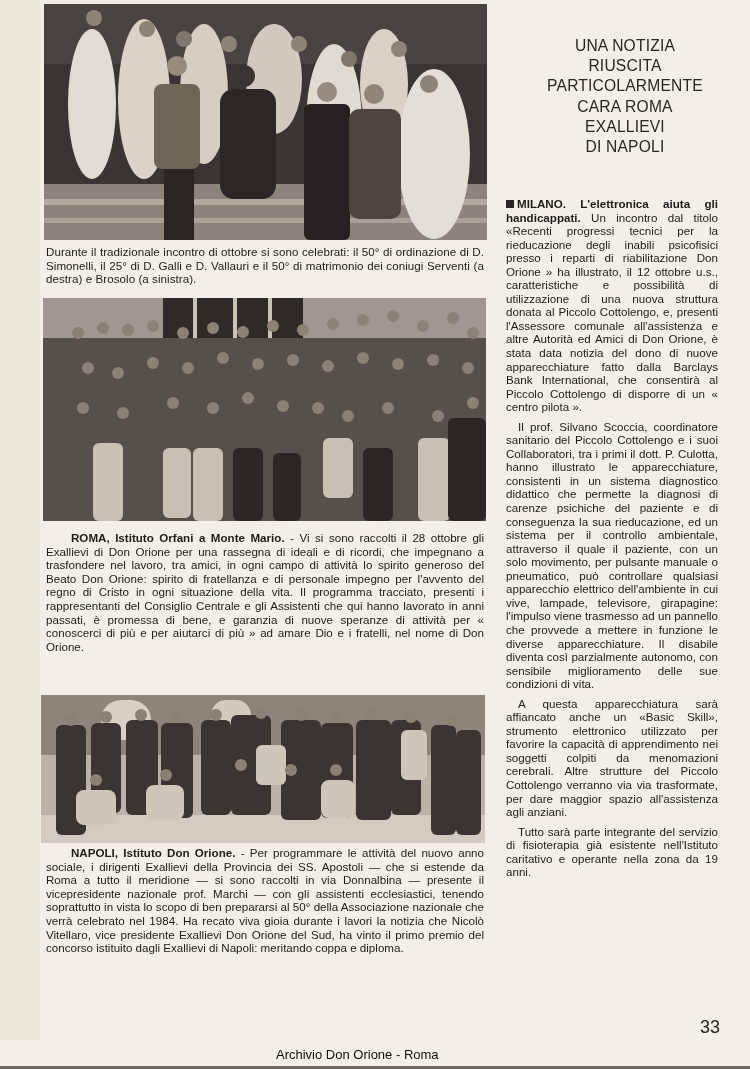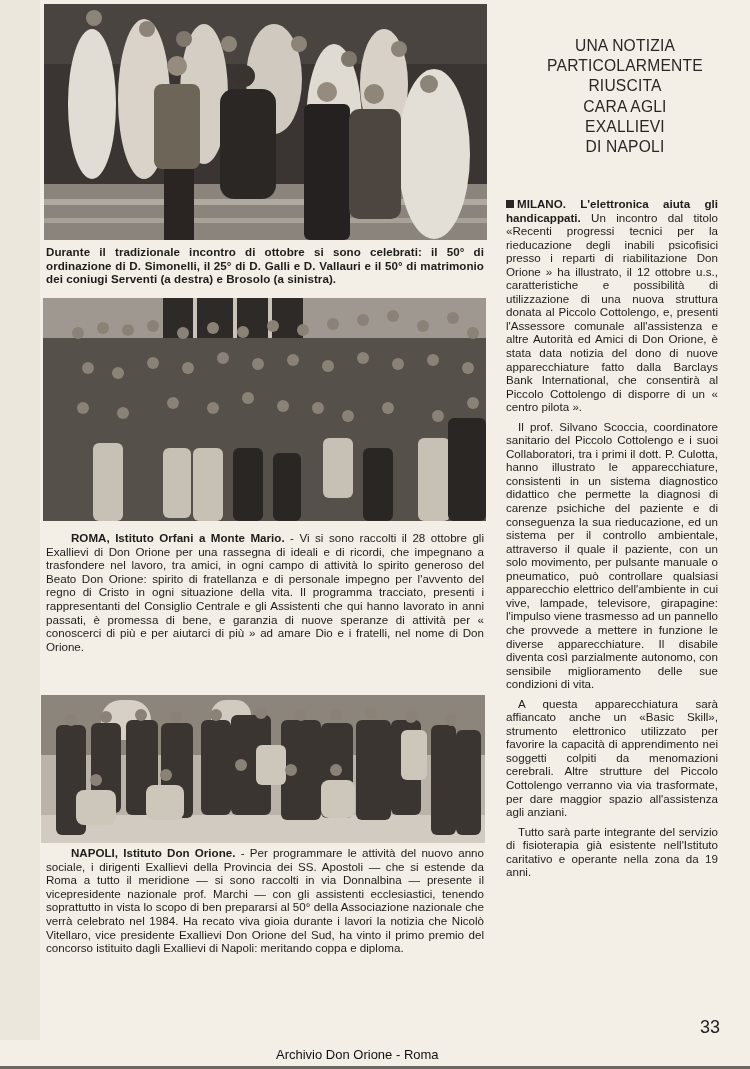--- a/index.html
+++ b/index.html
@@ -21,21 +21,21 @@
   #photo-1 { left: 44px; top: 4px; width: 443px; height: 236px; }
   #photo-2 { left: 43px; top: 298px; width: 443px; height: 223px; }
   #photo-3 { left: 41px; top: 695px; width: 444px; height: 148px; }
 
   .caption {
     position: absolute; left: 46px; width: 438px;
     font-size: 11.6px; line-height: 13.6px; text-align: justify;
     color: #1e1c1a;
   }
   .caption b { font-weight: bold; margin-left: 25px; }
-  #caption-1 { top: 245px; font-weight: bold; letter-spacing: 0.05px; }
+  #caption-1 { top: 245px; font-weight: normal; letter-spacing: 0.05px; }
   #caption-2 { top: 531px; }
   #caption-3 { top: 846px; }
 
   .right-col {
     position: absolute; left: 506px; top: 36px; width: 212px;
   }
   .headline {
     font-weight: normal; font-size: 15.6px; line-height: 20.2px;
     text-align: center; color: #2a2624; letter-spacing: 0.2px;
     margin-left: 14px; margin-right: -12px;
@@ -224,23 +224,23 @@
         <circle cx="295" cy="75" r="6"></circle>
     </g>
   </svg>
 </div>
 
 <div class="caption" id="caption-3"><b>NAPOLI, Istituto Don Orione.</b><span> - Per programmare le attività del nuovo anno sociale, i dirigenti Exallievi della Provincia dei SS. Apostoli — che si estende da Roma a tutto il meridione — si sono raccolti in via Donnalbina — presente il vicepresidente nazionale prof. Marchi — con gli assistenti ecclesiastici, tenendo soprattutto in vista lo scopo di ben prepararsi al 50° della Associazione nazionale che verrà celebrato nel 1984. Ha recato viva gioia durante i lavori la notizia che Nicolò Vitellaro, vice presidente Exallievi Don Orione del Sud, ha vinto il primo premio del concorso istituito dagli Exallievi di Napoli: meritando coppa e diploma.</span></div>
 
 <div class="right-col">
   <div class="headline">
     <div>UNA NOTIZIA</div>
+    <div>RIUSCITA</div>
     <div>PARTICOLARMENTE</div>
-    <div>RIUSCITA</div>
-    <div>CARA AGLI</div>
+    <div>CARA ROMA</div>
     <div>EXALLIEVI</div>
     <div>DI NAPOLI</div>
   </div>
 </div>
 
 <div class="body-text">
   <p class="first"><span class="square"></span><b>MILANO. L'elettronica aiuta gli handicappati.</b><span> Un incontro dal titolo «Recenti progressi tecnici per la rieducazione degli inabili psicofisici presso i reparti di riabilitazione Don Orione » ha illustrato, il 12 ottobre u.s., caratteristiche e possibilità di utilizzazione di una nuova struttura donata al Piccolo Cottolengo, e, presenti l'Assessore comunale all'assistenza e altre Autorità ed Amici di Don Orione, è stata data notizia del dono di nuove apparecchiature fatto dalla Barclays Bank International, che consentirà al Piccolo Cottolengo di disporre di un « centro pilota ».</span></p>
   <p>Il prof. Silvano Scoccia, coordinatore sanitario del Piccolo Cottolengo e i suoi Collaboratori, tra i primi il dott. P. Culotta, hanno illustrato le apparecchiature, consistenti in un sistema diagnostico didattico che permette la diagnosi di carenze psichiche del paziente e di conseguenza la sua rieducazione, ed un sistema per il controllo ambientale, attraverso il quale il paziente, con un solo movimento, per pulsante manuale o pneumatico, può controllare qualsiasi apparecchio elettrico dell'ambiente in cui vive, lampade, televisore, girapagine: l'impulso viene trasmesso ad un pannello che provvede a mettere in funzione le diverse apparecchiature. Il disabile diventa così parzialmente autonomo, con sensibile miglioramento delle sue condizioni di vita.</p>
   <p>A questa apparecchiatura sarà affiancato anche un «Basic Skill», strumento elettronico utilizzato per favorire la capacità di apprendimento nei soggetti colpiti da menomazioni cerebrali. Altre strutture del Piccolo Cottolengo verranno via via trasformate, per dare maggior spazio all'assistenza agli anziani.</p>
   <p>Tutto sarà parte integrante del servizio di fisioterapia già esistente nell'Istituto caritativo e operante nella zona da 19 anni.</p>

